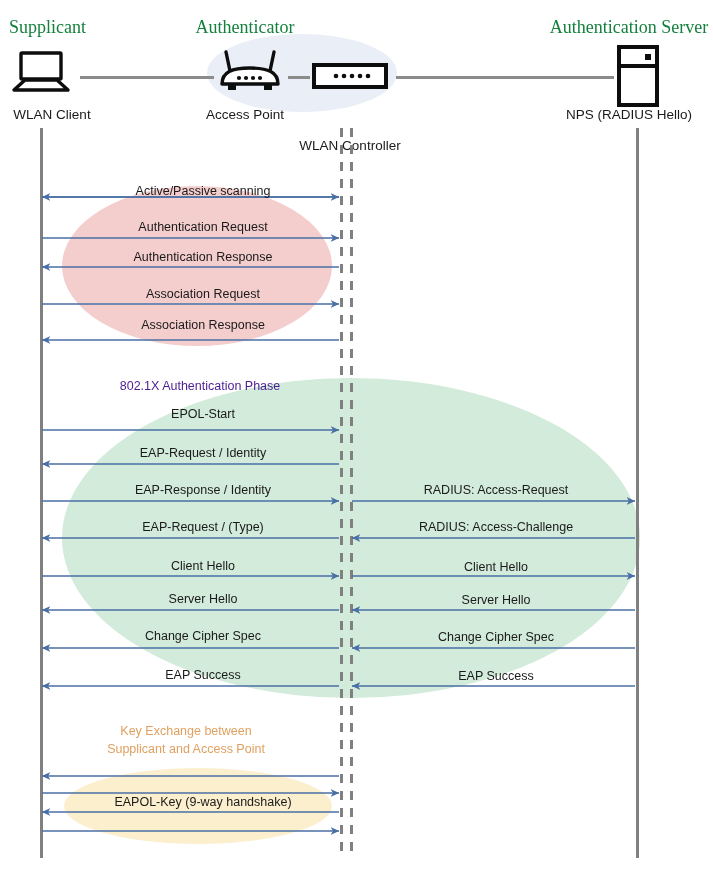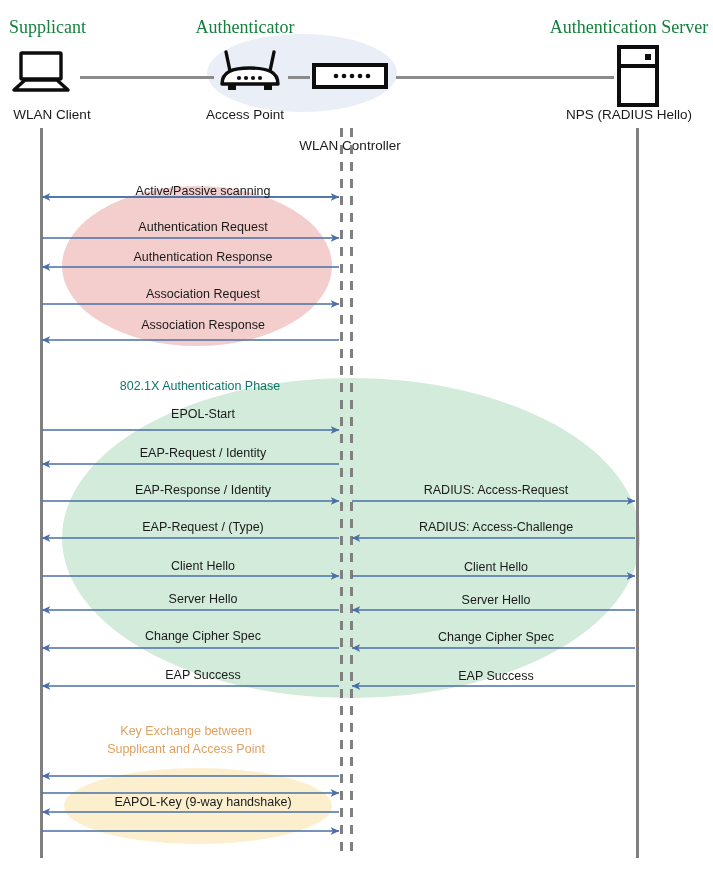--- a/index.html
+++ b/index.html
@@ -246,21 +246,21 @@
 
   <div class="layer-text">
 
 
     <div class="msg-label" style="left:203px; top:185px;">Active/Passive scanning</div>
     <div class="msg-label" style="left:203px; top:221px;">Authentication Request</div>
     <div class="msg-label" style="left:203px; top:251px;">Authentication Response</div>
     <div class="msg-label" style="left:203px; top:288px;">Association Request</div>
     <div class="msg-label" style="left:203px; top:319px;">Association Response</div>
 
-    <div class="phase-title" style="left:200px; top:378px; color:#0f766e;">802.1X Authentication Phase</div>
+    <div class="phase-title" style="left:200px; top:378px; color:#4c1d95;">802.1X Authentication Phase</div>
 
     <div class="msg-label" style="left:203px; top:408px;">EPOL-Start</div>
     <div class="msg-label" style="left:203px; top:447px;">EAP-Request / Identity</div>
     <div class="msg-label" style="left:203px; top:484px;">EAP-Response / Identity</div>
     <div class="msg-label" style="left:203px; top:521px;">EAP-Request / (Type)</div>
     <div class="msg-label" style="left:203px; top:560px;">Client Hello</div>
     <div class="msg-label" style="left:203px; top:593px;">Server Hello</div>
     <div class="msg-label" style="left:203px; top:630px;">Change Cipher Spec</div>
     <div class="msg-label" style="left:203px; top:669px;">EAP Success</div>
 

